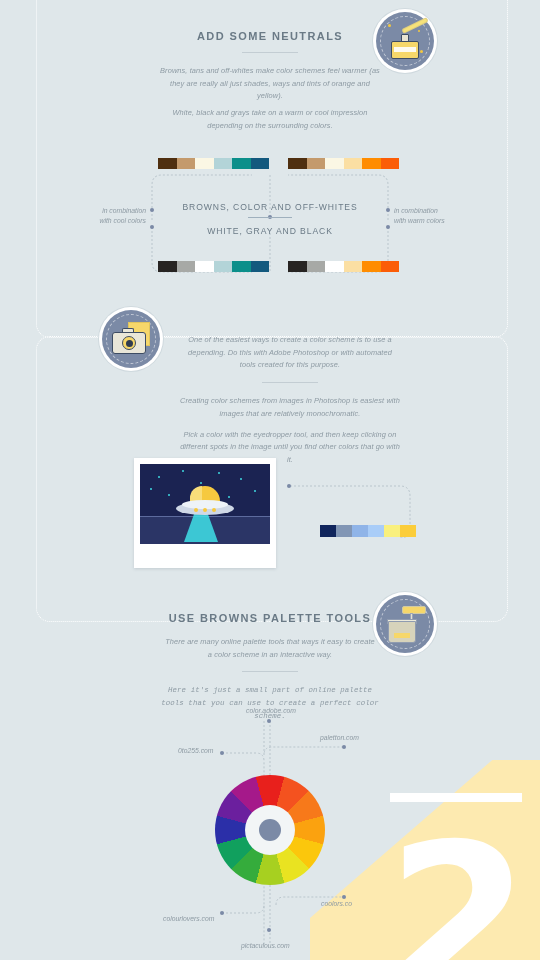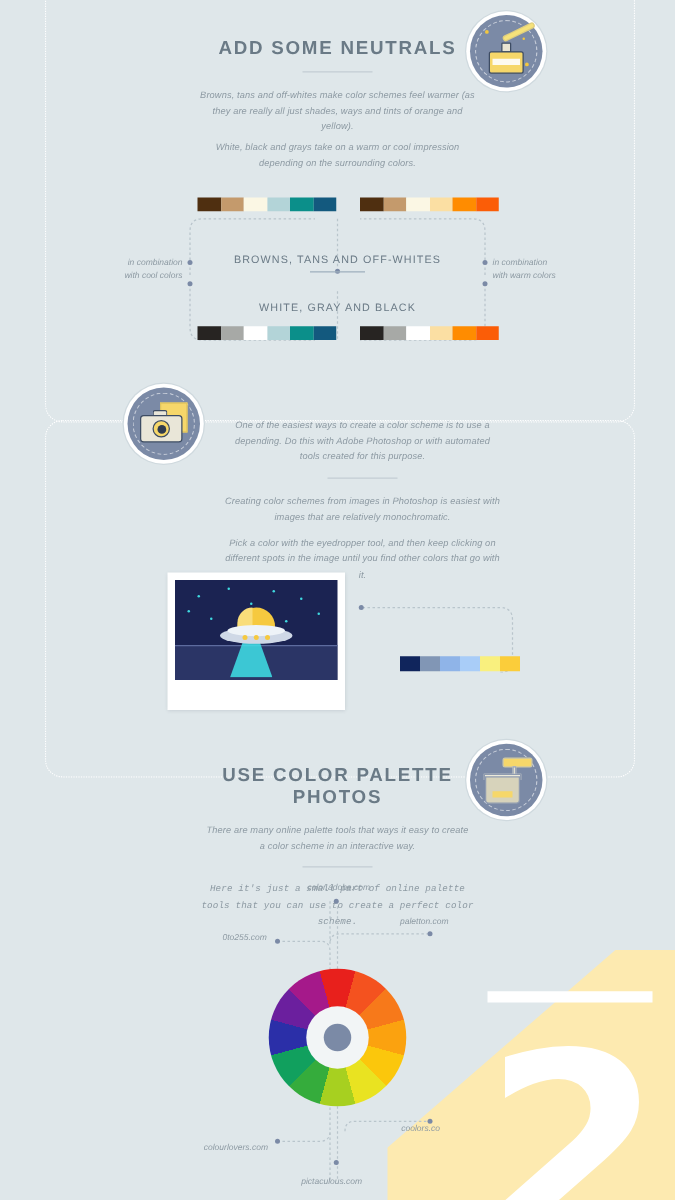--- a/index.html
+++ b/index.html
@@ -36,21 +36,21 @@
   .frame{
     position:absolute;border:1px dotted #ffffff;border-radius:14px;
     pointer-events:none;
   }
   #frame-top{left:36px;top:-40px;width:470px;height:376px;}
   #frame-mid{left:36px;top:336px;width:470px;height:284px;}
 
   
   .section-title{
     text-align:center;color:#6a7a86;
-    font-size:15px;font-weight:600;letter-spacing:1.4px;
+    font-size:11px;font-weight:600;letter-spacing:1.4px;
     font-family:"Liberation Sans", sans-serif;
   }
   .body-text{
     text-align:center;color:#8d9aa3;
     font-style:italic;font-size:7.4px;line-height:1.72;
     font-family:"Liberation Sans", sans-serif;
     letter-spacing:.1px;
   }
   .rule{
     width:56px;height:1px;background:#c3cdd3;margin:10px auto;
@@ -283,23 +283,23 @@
 
   <div class="conn-label" style="left:76px;top:206px;width:70px;text-align:right;">
     <span>in combination</span><br>
     <span>with cool colors</span>
   </div>
   <div class="conn-label" style="left:394px;top:206px;width:80px;">
     <span>in combination</span><br>
     <span>with warm colors</span>
   </div>
 
-  <div class="center-label" style="left:0;top:202px;">BROWNS, TANS AND OFF-WHITES</div>
+  <div class="center-label" style="left:0;top:202px;">BROWNS, COLOR AND OFF-WHITES</div>
   <div style="position:absolute;left:248px;top:217px;width:44px;height:1px;background:#9fb0bd;"></div>
-  <div class="center-label" style="left:0;top:241px;">WHITE, GRAY AND BLACK</div>
+  <div class="center-label" style="left:0;top:226px;">WHITE, GRAY AND BLACK</div>
 
   <div class="badge" id="badge-cam">
     <div class="dots"></div>
     <div class="photo"></div>
     <div class="cam-top"></div>
     <div class="cam-body"></div>
     <div class="lens"></div>
     <div class="lens-in"></div>
   </div>
 
@@ -353,21 +353,21 @@
   <div class="badge" id="badge-paint">
     <div class="dots"></div>
     <div class="roller"></div>
     <div class="handle"></div>
     <div class="paint-top"></div>
     <div class="bucket"></div>
     <div class="b-label"></div>
   </div>
 
   <div style="position:absolute;left:140px;top:612px;width:260px;">
-    <div class="section-title">USE COLOR PALETTE PHOTOS</div>
+    <div class="section-title">USE BROWNS PALETTE TOOLS</div>
     <div class="body-text" style="margin-top:12px;width:215px;margin-left:auto;margin-right:auto;">There are many online palette tools that ways it easy to create a color scheme in an interactive way.</div>
     <div class="rule"></div>
     <div class="body-text" style="margin-top:12px;width:225px;margin-left:auto;margin-right:auto;font-family:Liberation Mono, monospace;">Here it's just a small part of online palette tools that you can use to create a perfect color scheme.</div>
   </div>
 
   <svg class="dashpath" style="left:160px;top:715px;width:220px;height:230px;" viewBox="0 0 220 230">
     <g fill="none" stroke="#b9c5cc" stroke-width="1" stroke-dasharray="2,2">
       <path d="M110,6 L110,230"></path>
       <path d="M104,6 L104,40 Q104,32 112,32 L184,32"></path>
       <path d="M62,38 L96,38 Q104,38 104,46 L104,230"></path>

